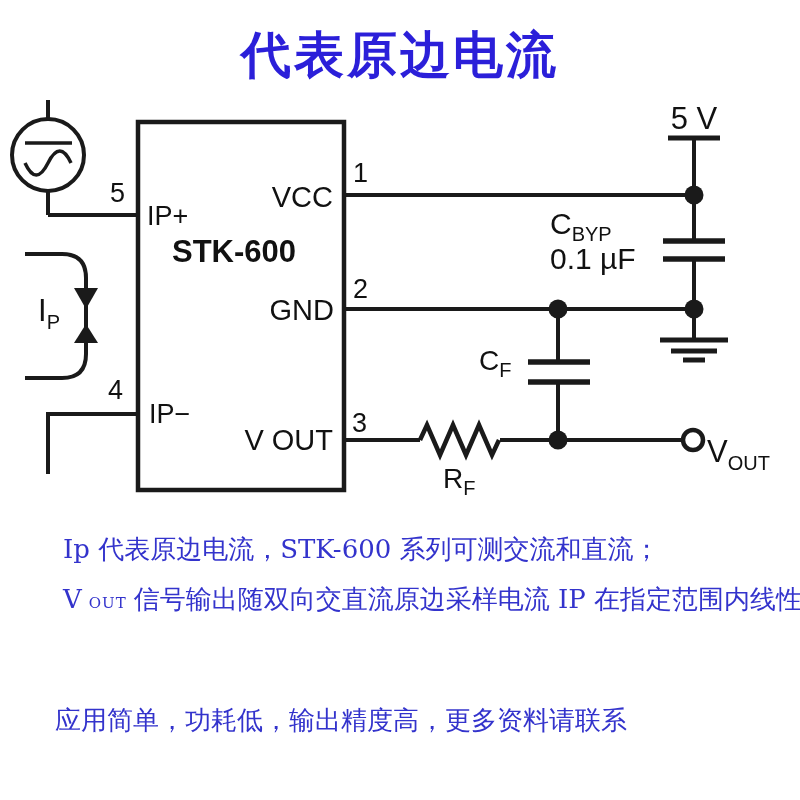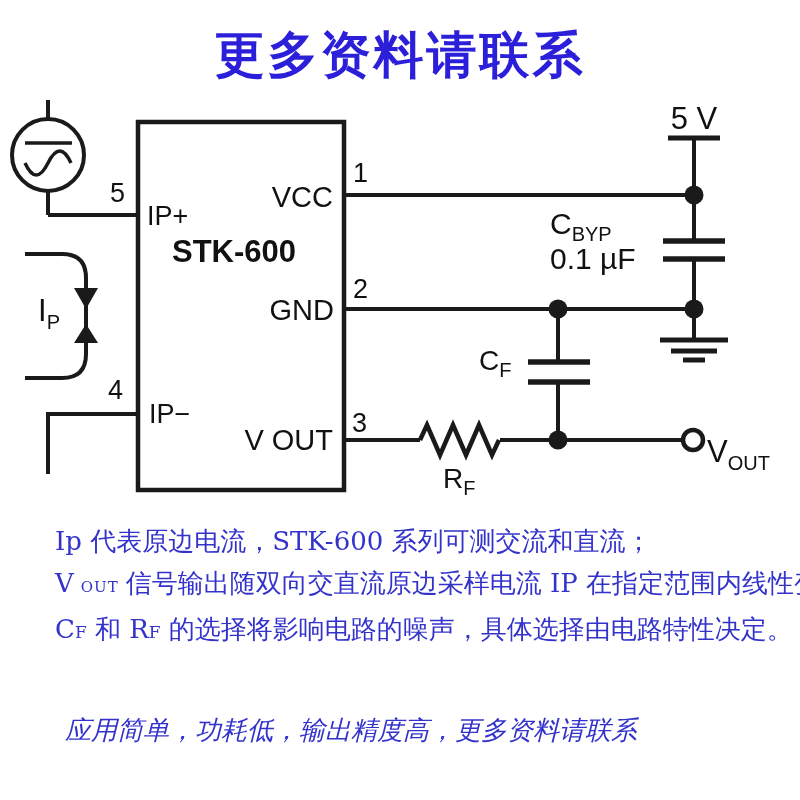--- a/index.html
+++ b/index.html
@@ -6,39 +6,39 @@
   html,body{margin:0;padding:0;background:#ffffff;}
   body{width:800px;height:800px;position:relative;overflow:hidden;
        font-family:"Liberation Sans",sans-serif;}
   .page-title{position:absolute;left:0;top:22px;width:800px;text-align:center;
        font-family:"DejaVu Serif","Liberation Serif",serif;
        font-size:50px;font-weight:700;letter-spacing:3px;color:#2b1fd9;margin:0;}
   .circuit-svg{position:absolute;left:0;top:0;}
   .notes{position:absolute;left:55px;top:520px;width:730px;
        font-family:"DejaVu Serif","Liberation Serif",serif;
        font-size:26px;color:#3333cc;}
-  .notes p{margin:0;line-height:42px;white-space:nowrap;}
+  .notes p{margin:8px;line-height:42px;white-space:nowrap;}
   .notes-contact{position:absolute;left:55px;top:698px;width:730px;
        font-family:"DejaVu Serif","Liberation Serif",serif;
        font-size:26px;color:#3333cc;}
-  .notes-contact p{margin:10px;line-height:44px;white-space:nowrap;font-style:italic;}
+  .notes-contact p{margin:0;line-height:44px;white-space:nowrap;}
   .subsmall{font-size:15px;letter-spacing:1px;}
   .subF{font-size:17px;}
   .gap-r{margin-right:7px;}
   
   text{font-family:"Liberation Sans",sans-serif;fill:#111111;}
   .lbl{font-size:29px;}
   .pin{font-size:27px;}
   .icname{font-size:31px;font-weight:700;}
   .refsub{font-size:20px;}
 </style>
 </head>
 <body>
 
-<h1 class="page-title">更多资料请联系</h1>
+<h1 class="page-title">代表原边电流</h1>
 
 <svg class="circuit-svg" width="800" height="800" viewBox="0 0 800 800">
 
   <g stroke="#1a1a1a" fill="none">
     <line x1="48" y1="100" x2="48" y2="120" stroke-width="4"></line>
     <circle cx="48" cy="155" r="36" stroke-width="4" fill="#ffffff"></circle>
     <line x1="25" y1="143" x2="72" y2="143" stroke-width="3.5"></line>
     <path d="M25 163 q 11 24 23 0 q 12 -24 23 0" stroke-width="3.5"></path>
     <line x1="48" y1="191" x2="48" y2="215" stroke-width="4"></line>
   </g>
@@ -126,18 +126,17 @@
     <circle cx="693" cy="440" r="10" fill="#ffffff" stroke="#1a1a1a" stroke-width="4.5"></circle>
     <text x="707" y="462" font-size="31">
       <tspan>V</tspan><tspan class="refsub" dy="8">OUT</tspan>
     </text>
   </g>
 </svg>
 
 <div class="notes">
   <p>Ip 代表原边电流，STK-600 系列可测交流和直流；</p>
   <p><span class="gap-r">V</span><span class="subsmall gap-r">OUT</span><span>信号输出随双向交直流原边采样电流 IP 在指定范围内线性变化；</span></p>
-  <p><span>C</span><span class="subF">F</span><span> 和 </span><span>R</span><span class="subF">F</span><span> 的选择将影响电路的噪声，具体选择由电路特性决定。</span></p>
 </div>
 
 <div class="notes-contact">
   <p>应用简单，功耗低，输出精度高，更多资料请联系</p>
 </div>
 
 </body></html>

